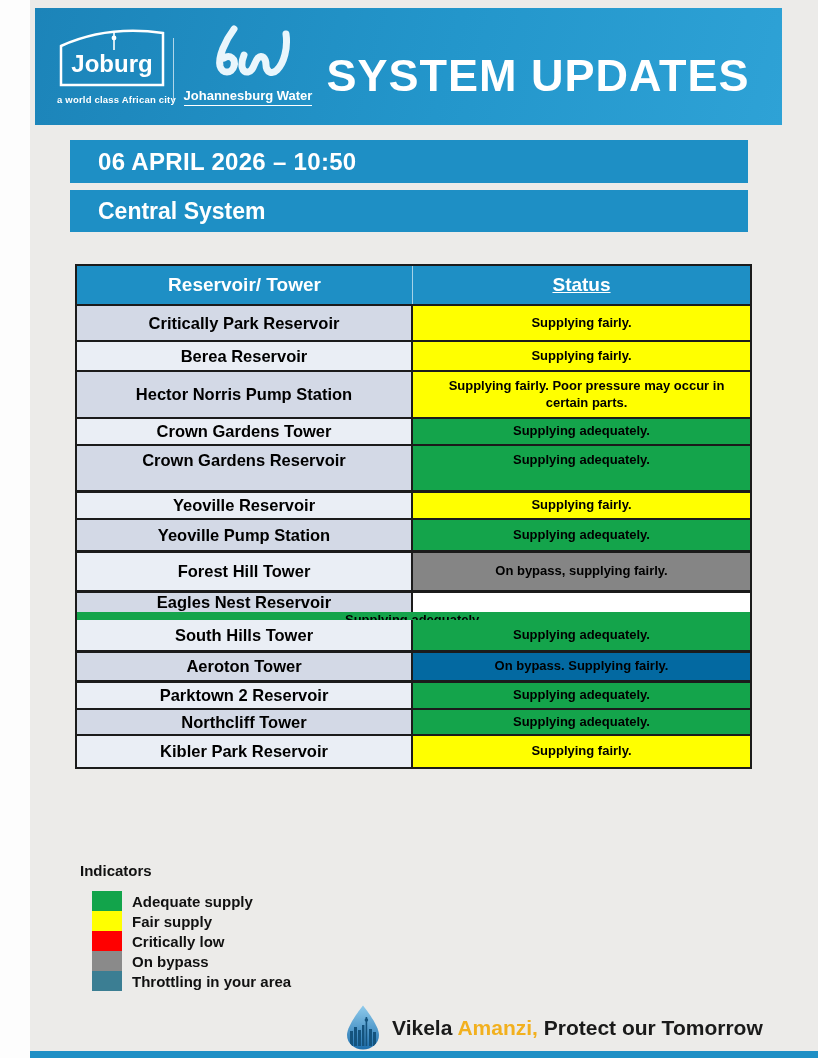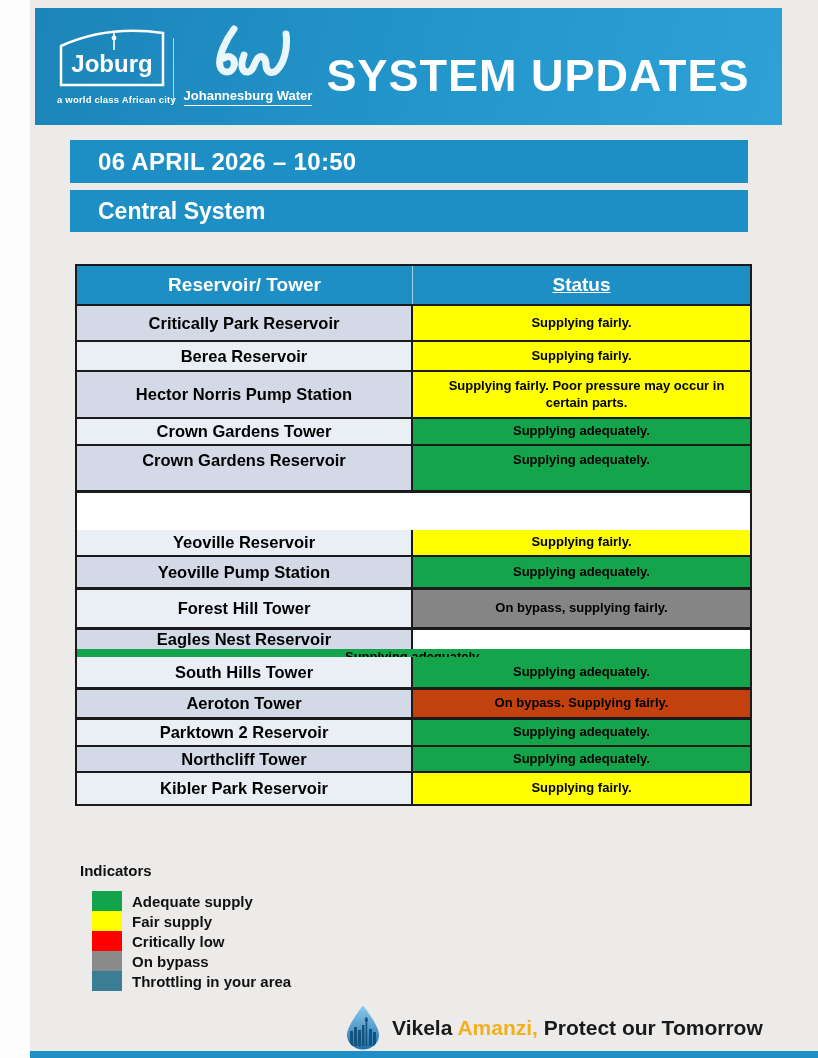--- a/index.html
+++ b/index.html
@@ -100,21 +100,21 @@
           <div class="cell status" style="background: rgb(255, 255, 0); padding-left: 20px;">Supplying fairly. Poor pressure may occur in certain parts.</div>
         </div>
         <div class="trow" style="height: 27px;">
           <div class="cell name" style="background: rgb(234, 238, 245);">Crown Gardens Tower</div>
           <div class="cell status" style="background: rgb(20, 164, 75);">Supplying adequately.</div>
         </div>
         <div class="trow" style="height: 47px; border-bottom-width: 3px;">
           <div class="cell name" style="background: rgb(211, 217, 230); padding-bottom: 16px;">Crown Gardens Reservoir</div>
           <div class="cell status" style="background: rgb(20, 164, 75); padding-bottom: 16px;">Supplying adequately.</div>
         </div>
-        <div class="trow" style="height: 27px; margin-top: 37px;">
+        <div class="trow" style="height: 27px;">
           <div class="cell name" style="background: rgb(234, 238, 245);">Yeoville Reservoir</div>
           <div class="cell status" style="background: rgb(255, 255, 0);">Supplying fairly.</div>
         </div>
         <div class="trow" style="height: 33px; border-bottom-width: 3px;">
           <div class="cell name" style="background: rgb(211, 217, 230);">Yeoville Pump Station</div>
           <div class="cell status" style="background: rgb(20, 164, 75);">Supplying adequately.</div>
         </div>
         <div class="trow" style="height: 40px; border-bottom-width: 3px;">
           <div class="cell name" style="background: rgb(234, 238, 245);">Forest Hill Tower</div>
           <div class="cell status" style="background: rgb(133, 133, 133);">On bypass, supplying fairly.</div>
@@ -122,21 +122,21 @@
         <div class="trow" style="height: 27px; flex-direction: column;">
           <div class="cell name" style="background: rgb(211, 217, 230);">Eagles Nest Reservoir</div>
           <div class="cell status" style="background: rgb(20, 164, 75);">Supplying adequately.</div>
         </div>
         <div class="trow" style="height: 33px; border-bottom-width: 3px;">
           <div class="cell name" style="background: rgb(234, 238, 245);">South Hills Tower</div>
           <div class="cell status" style="background: rgb(20, 164, 75);">Supplying adequately.</div>
         </div>
         <div class="trow" style="height: 30px; border-bottom-width: 3px;">
           <div class="cell name" style="background: rgb(211, 217, 230);">Aeroton Tower</div>
-          <div class="cell status" style="background: #c2410c;">On bypass. Supplying fairly.</div>
+          <div class="cell status" style="background: #0369a1;">On bypass. Supplying fairly.</div>
         </div>
         <div class="trow" style="height: 27px;">
           <div class="cell name" style="background: rgb(234, 238, 245);">Parktown 2 Reservoir</div>
           <div class="cell status" style="background: rgb(20, 164, 75);">Supplying adequately.</div>
         </div>
         <div class="trow" style="height: 26px;">
           <div class="cell name" style="background: rgb(211, 217, 230);">Northcliff Tower</div>
           <div class="cell status" style="background: rgb(20, 164, 75);">Supplying adequately.</div>
         </div>
         <div class="trow" style="height: 31px;">

